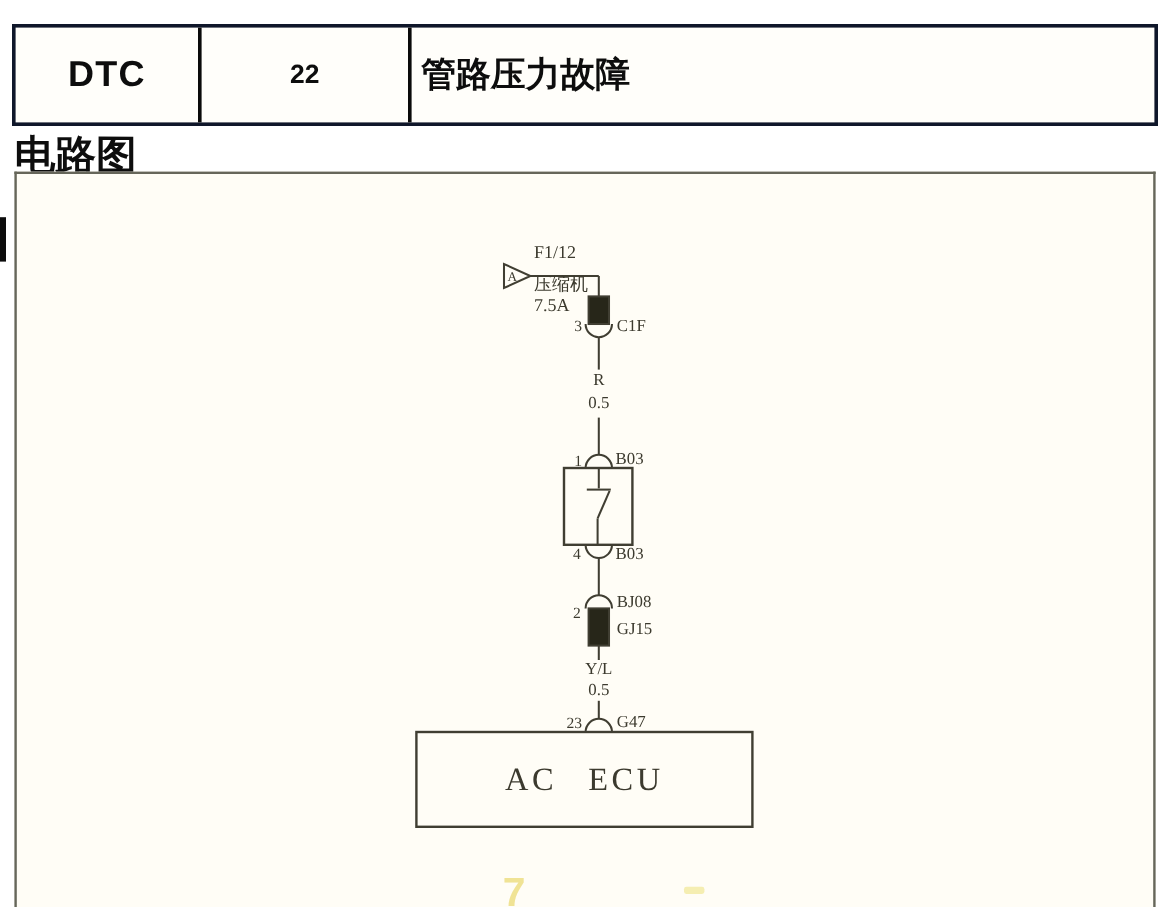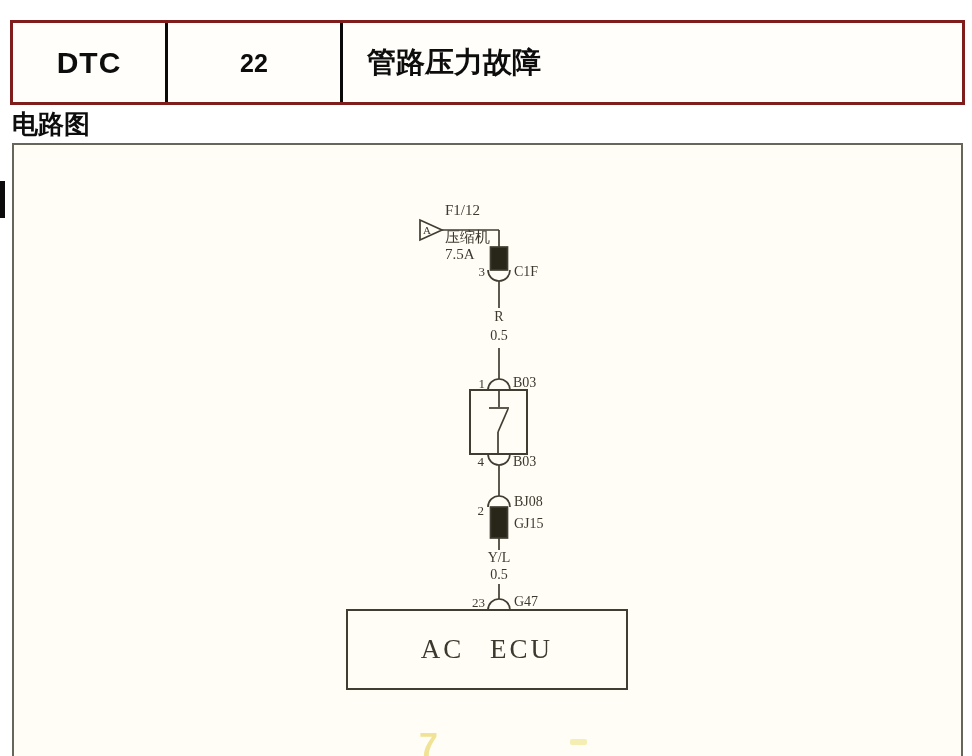--- a/index.html
+++ b/index.html
@@ -12,34 +12,34 @@
   }
   
   .edge-tab{
     position:absolute;left:0;top:181px;width:5px;height:37px;
     background:#0c0c0c;
   }
   
   .dtc-table{
     position:absolute;left:10px;top:20px;width:955px;height:85px;
     display:grid;grid-template-columns:155px 175px 1fr;
-    border:3px solid #7f1d1d;background:#fffefa;
+    border:3px solid #0f172a;background:#fffefa;
     box-sizing:border-box;
   }
   .dtc-cell{
     display:flex;flex-direction:column;align-items:center;justify-content:center;
     color:#0d0d0d;font-weight:bold;box-sizing:border-box;
   }
   .dtc-cell.c1{border-right:3px solid #0a0a0a;font-size:30px;letter-spacing:1px;}
-  .dtc-cell.c2{border-right:3px solid #0a0a0a;font-size:25px;line-height:1.2;}
-  .dtc-cell.c3{align-items:flex-start;padding-left:24px;font-size:29px;}
+  .dtc-cell.c2{border-right:3px solid #0a0a0a;font-size:22px;line-height:1.2;}
+  .dtc-cell.c3{align-items:flex-start;padding-left:8px;font-size:29px;}
   
   .section-title{
     position:absolute;left:12px;top:107px;
-    font-size:26px;font-weight:bold;color:#0d0d0d;
+    font-size:34px;font-weight:bold;color:#0d0d0d;
   }
   
   .diagram-frame{
     position:absolute;left:12px;top:143px;width:951px;height:613px;
     border:2px solid #66665a;border-bottom:none;
     background:#fffdf6;box-sizing:border-box;
   }
   svg text{
     font-family:"Liberation Serif", serif;
     fill:#3c3a2e;

